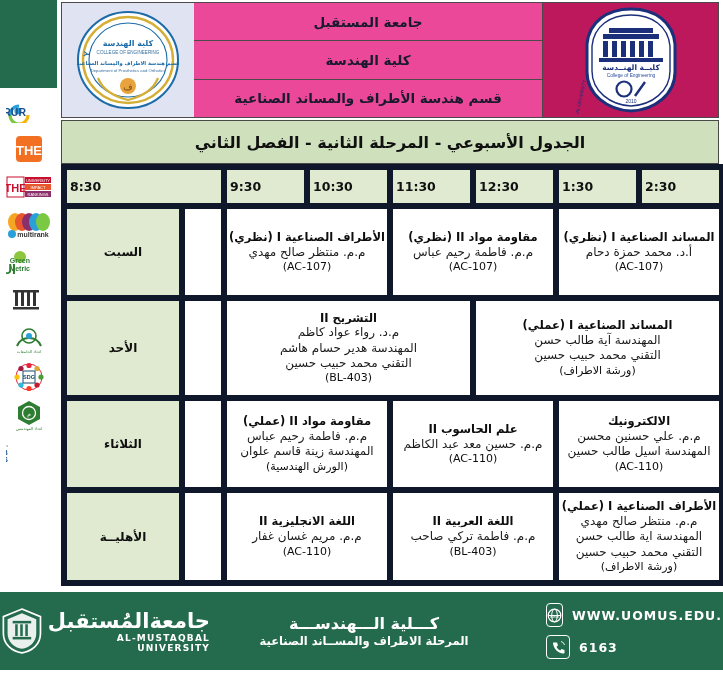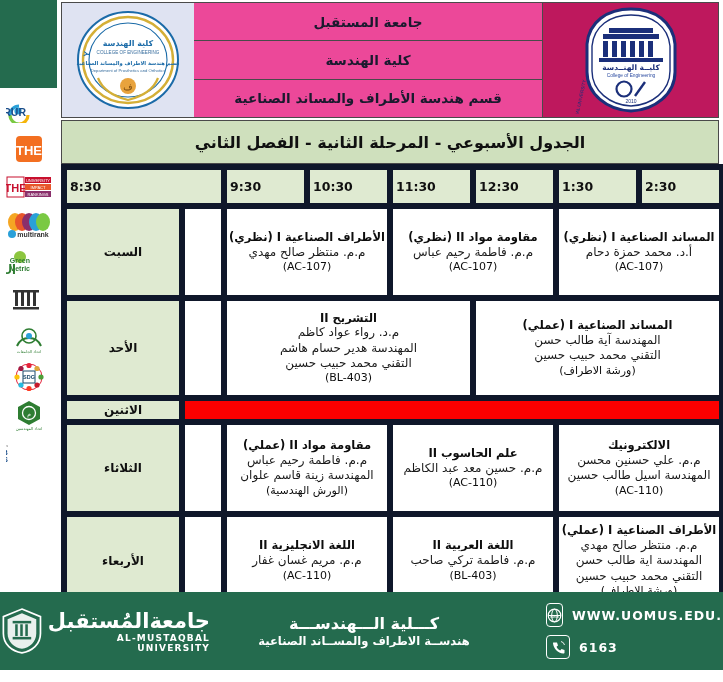--- a/index.html
+++ b/index.html
@@ -329,24 +329,20 @@
             <td colspan="3" class="subject-cell">
               <span class="s-name">التشريح II</span>
               <span class="s-line">م.د. رواء عواد كاظم</span>
               <span class="s-line">المهندسة هدير حسام هاشم</span>
               <span class="s-line">التقني محمد حبيب حسين</span>
               <span class="s-room">(BL-403)</span>
             </td>
             <td colspan="1" class="empty-cell"></td>
             <td class="day-cell">الأحد</td>
           </tr>
-          <tr style="height: 24px;">
-            <td class="blocked-cell" colspan="7"></td>
-            <td class="day-cell">الاثنين</td>
-          </tr>
           <tr style="height: 92px;">
             <td colspan="2" class="subject-cell">
               <span class="s-name">الالكترونيك</span>
               <span class="s-line">م.م. علي حسنين محسن</span>
               <span class="s-line">المهندسة اسيل طالب حسين</span>
               <span class="s-room">(AC-110)</span>
             </td>
             <td colspan="2" class="subject-cell">
               <span class="s-name">علم الحاسوب II</span>
               <span class="s-line">م.م. حسين معد عبد الكاظم</span>
@@ -373,21 +369,21 @@
               <span class="s-name">اللغة العربية II</span>
               <span class="s-line">م.م. فاطمة تركي صاحب</span>
               <span class="s-room">(BL-403)</span>
             </td>
             <td colspan="2" class="subject-cell">
               <span class="s-name">اللغة الانجليزية II</span>
               <span class="s-line">م.م. مريم غسان غفار</span>
               <span class="s-room">(AC-110)</span>
             </td>
             <td colspan="1" class="empty-cell"></td>
-            <td class="day-cell">الأربعاء</td>
+            <td class="day-cell">الأهليــة</td>
           </tr>
         </tbody>
     </table>
 
   </div>
 
   <div id="footer">
     <div id="footer-inner">
 
       <div id="footer-logo">
@@ -403,21 +399,21 @@
             <rect x="24" y="20" width="3" height="14"></rect>
             <rect x="30" y="20" width="3" height="14"></rect>
             <rect x="15" y="16" width="22" height="3"></rect>
             <rect x="15" y="35" width="22" height="3"></rect>
           </g>
         </svg>
       </div>
 
       <div id="footer-center">
         <div class="f-l2">كـــلية الـــهندســـة</div>
-        <div class="f-l3">هندســة الاطراف والمســاند الصناعية</div>
+        <div class="f-l3">المرحلة الاطراف والمســاند الصناعية</div>
       </div>
 
       <div id="footer-contact">
         <div class="contact-row">
           <span class="contact-ico">
             <svg width="15" height="15" viewBox="0 0 15 15">
               <circle cx="7.5" cy="7.5" r="6.3" fill="none" stroke="#ffffff" stroke-width="1.2"></circle>
               <ellipse cx="7.5" cy="7.5" rx="2.8" ry="6.3" fill="none" stroke="#ffffff" stroke-width="1"></ellipse>
               <line x1="1.2" y1="7.5" x2="13.8" y2="7.5" stroke="#ffffff" stroke-width="1"></line>
               <text x="7.5" y="9.5" font-size="4" fill="#ffffff" text-anchor="middle" font-family="Liberation Sans,sans-serif">www</text>

